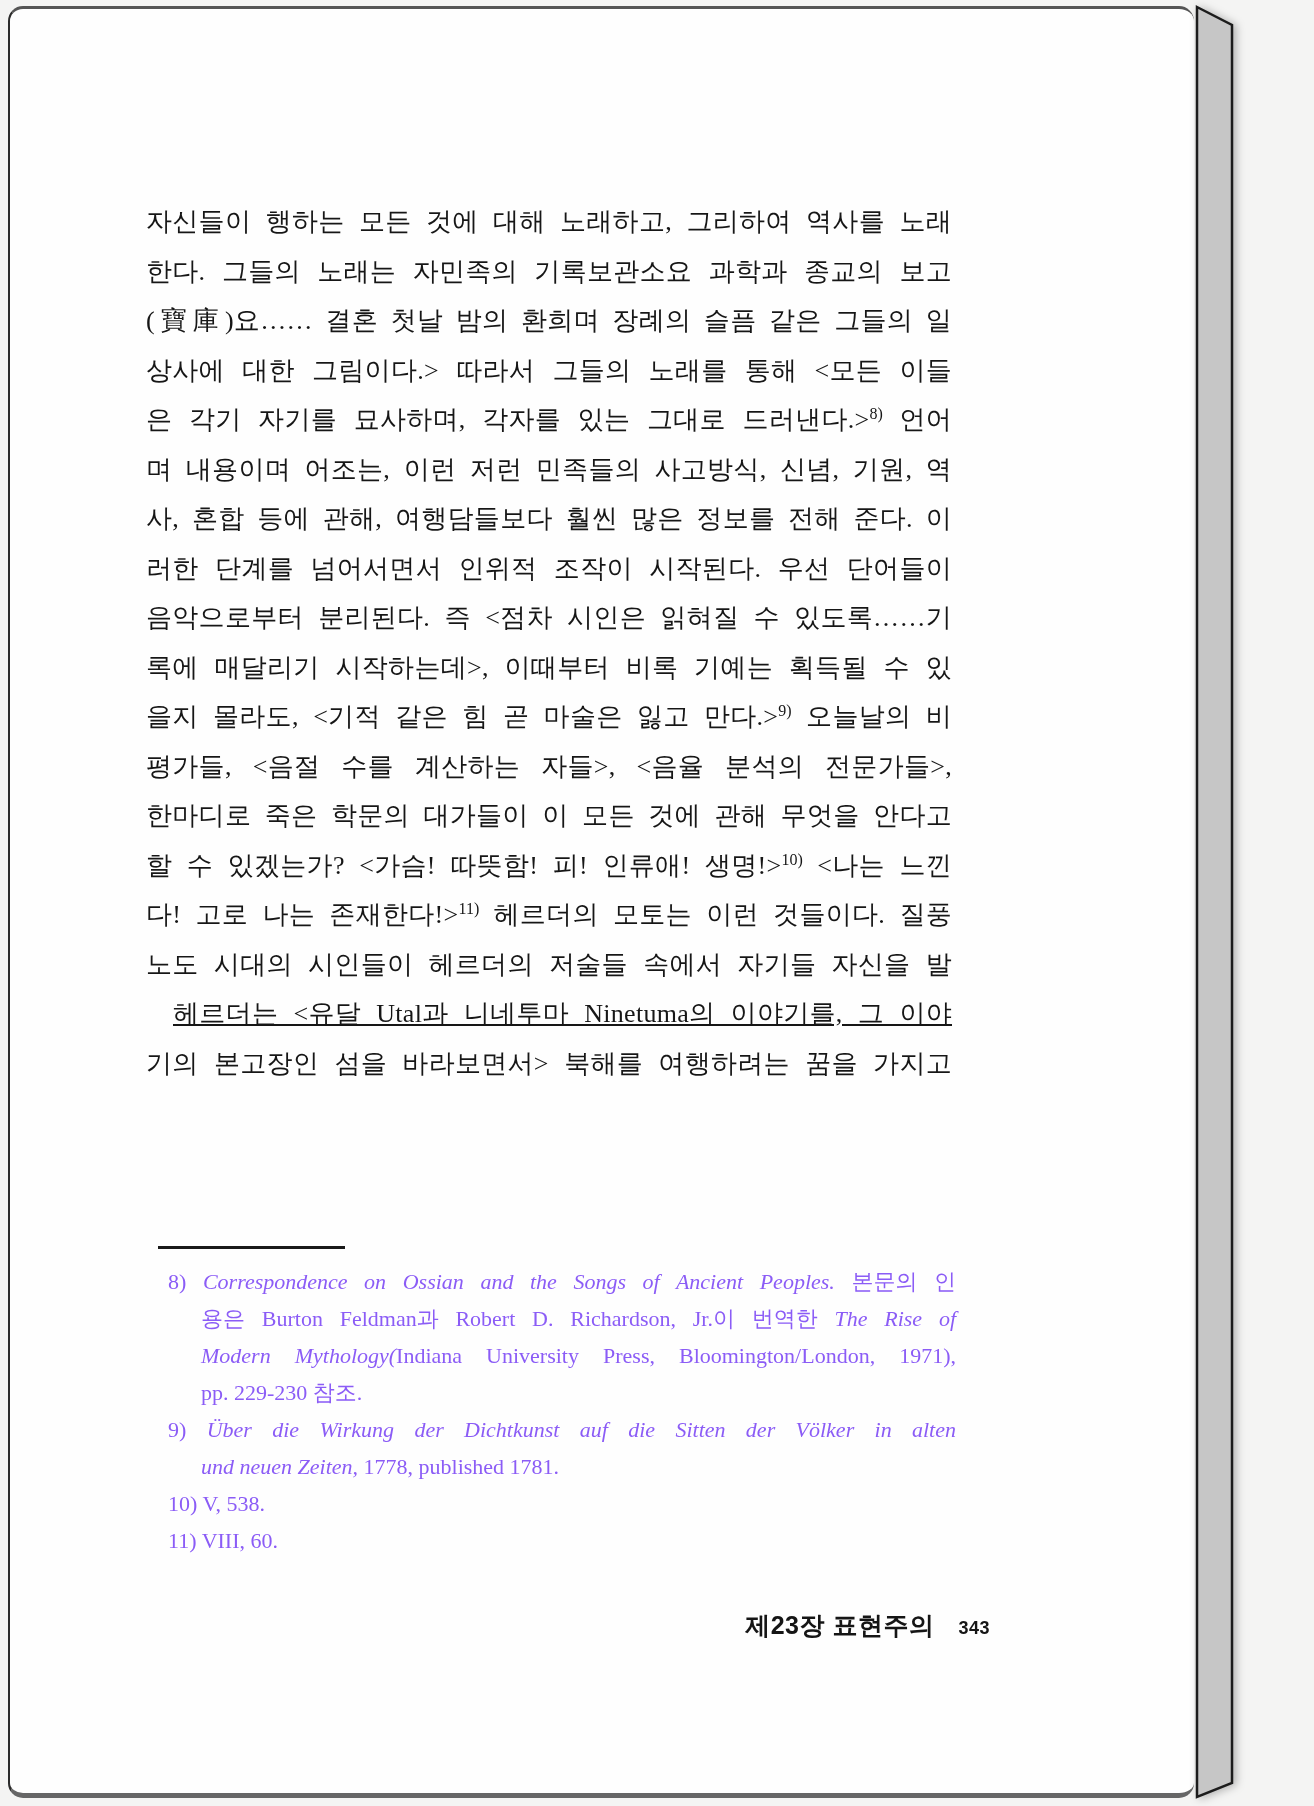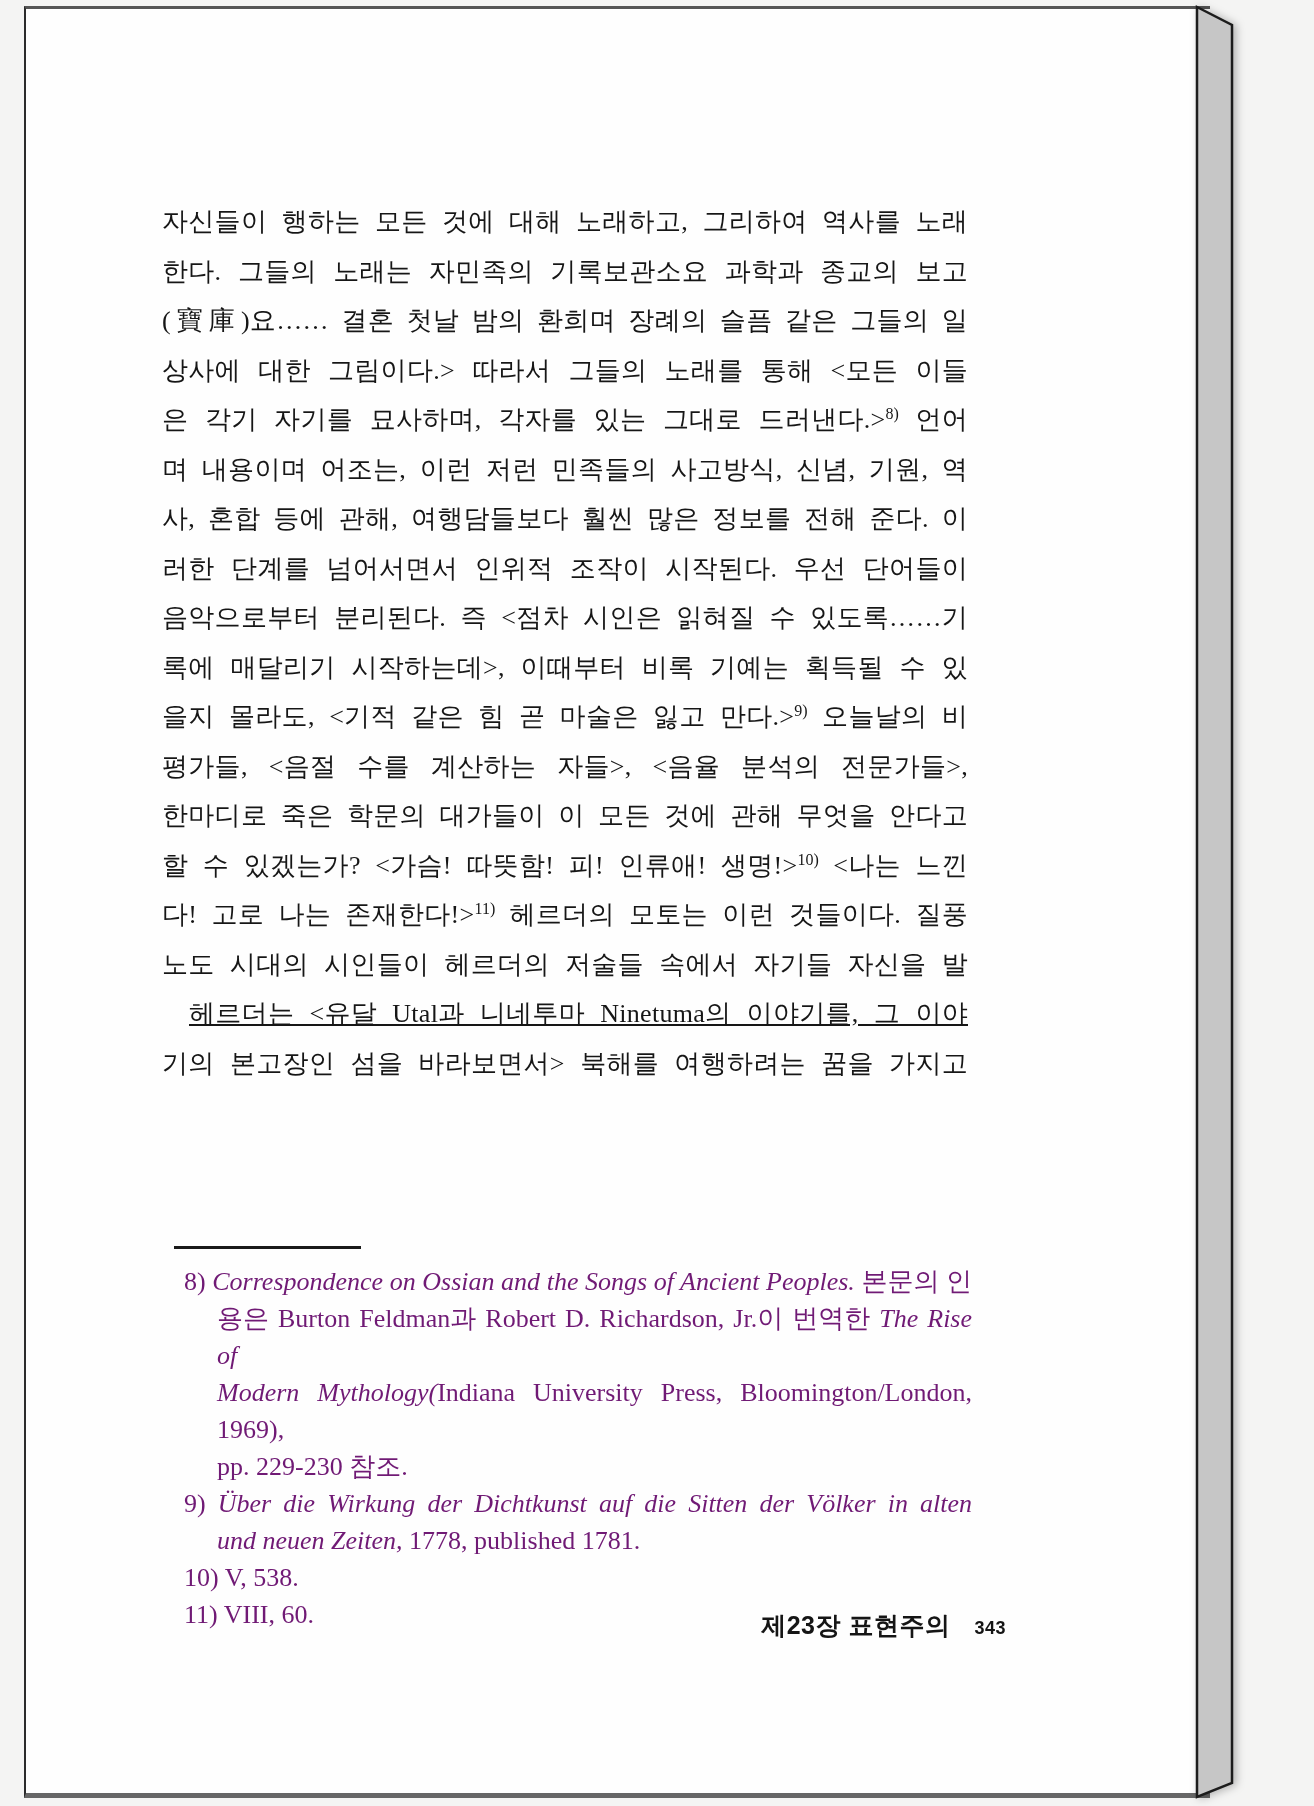--- a/index.html
+++ b/index.html
@@ -2,44 +2,45 @@
 <html><head>
 <meta charset="utf-8">
 <style>
   html,body{margin:0;padding:0;}
   body{
     width:1314px;height:1806px;position:relative;overflow:hidden;
     background:#f4f4f3;
     font-family:"Liberation Serif","DejaVu Serif",serif;
   }
   .page{
-    position:absolute;left:24px;top:6px;width:1186px;height:1792px;
+    position:absolute;left:8px;top:6px;width:1186px;height:1792px;
     background:#fefefe;box-sizing:border-box;
     border-top:3px solid #555;
     border-left:2px solid #2b2b2b;
     border-bottom:5px solid #666;
+    border-radius:15px;
   }
   .edge-svg{position:absolute;left:0;top:0;pointer-events:none;}
 
   
   .body-text{
     position:absolute;left:136px;top:188px;width:806px;
     font-size:26px;line-height:49.5px;color:#161616;
     letter-spacing:0.3px;
   }
   .bline{text-align:justify;text-align-last:justify;}
   .bline.noj{text-align-last:left;}
   .bline.ind{text-indent:27px;text-decoration:underline;}
   sup.fnref{font-size:16px;line-height:0;vertical-align:9px;letter-spacing:0;}
 
   
   .footnote-sep{position:absolute;left:148px;top:1237px;width:187px;height:3px;background:#1a1a1a;}
   .footnotes{
     position:absolute;left:158px;top:1254px;width:788px;
-    font-size:26px;line-height:37px;color:#701a75;
+    font-size:22px;line-height:37px;color:#8b5cf6;
   }
   .fline{text-align:left;}
   .fline.just{text-align:justify;text-align-last:justify;}
   .fline.cont{padding-left:33px;}
   .flabel{white-space:pre;}
   .it{font-style:italic;}
 
   
   .footer{
     position:absolute;left:0;top:1600px;width:980px;text-align:right;
@@ -69,21 +70,21 @@
       <div class="bline"><span>할 수 있겠는가? &lt;가슴! 따뜻함! 피! 인류애! 생명!&gt;</span><sup class="fnref">10)</sup><span> &lt;나는 느낀</span></div>
       <div class="bline"><span>다! 고로 나는 존재한다!&gt;</span><sup class="fnref">11)</sup><span> 헤르더의 모토는 이런 것들이다. 질풍</span></div>
       <div class="bline"><span>노도 시대의 시인들이 헤르더의 저술들 속에서 자기들 자신을 발</span></div>
       <div class="bline ind"><span>헤르더는 &lt;유달 Utal과 니네투마 Ninetuma의 이야기를, 그 이야</span></div>
       <div class="bline"><span>기의 본고장인 섬을 바라보면서&gt; 북해를 여행하려는 꿈을 가지고</span></div>
     </div>
   <div class="footnote-sep"></div>
   <div class="footnotes">
       <div class="fline just"><span class="flabel">8) </span><span class="it">Correspondence on Ossian and the Songs of Ancient Peoples.</span><span> 본문의 인</span></div>
       <div class="fline just cont"><span>용은 Burton Feldman과 Robert D. Richardson, Jr.이 번역한 </span><span class="it">The Rise of</span></div>
-      <div class="fline just cont"><span class="it">Modern Mythology(</span><span>Indiana University Press, Bloomington/London, 1969),</span></div>
+      <div class="fline just cont"><span class="it">Modern Mythology(</span><span>Indiana University Press, Bloomington/London, 1971),</span></div>
       <div class="fline cont"><span>pp. 229-230 참조.</span></div>
       <div class="fline just"><span class="flabel">9) </span><span class="it">Über die Wirkung der Dichtkunst auf die Sitten der Völker in alten</span></div>
       <div class="fline cont"><span class="it">und neuen Zeiten,</span><span> 1778, published 1781.</span></div>
       <div class="fline"><span class="flabel">10) </span><span>V, 538.</span></div>
       <div class="fline"><span class="flabel">11) </span><span>VIII, 60.</span></div>
     </div>
   <div class="footer">
     <span>제23장 표현주의</span><span class="pnum">343</span>
   </div>
 </div>

